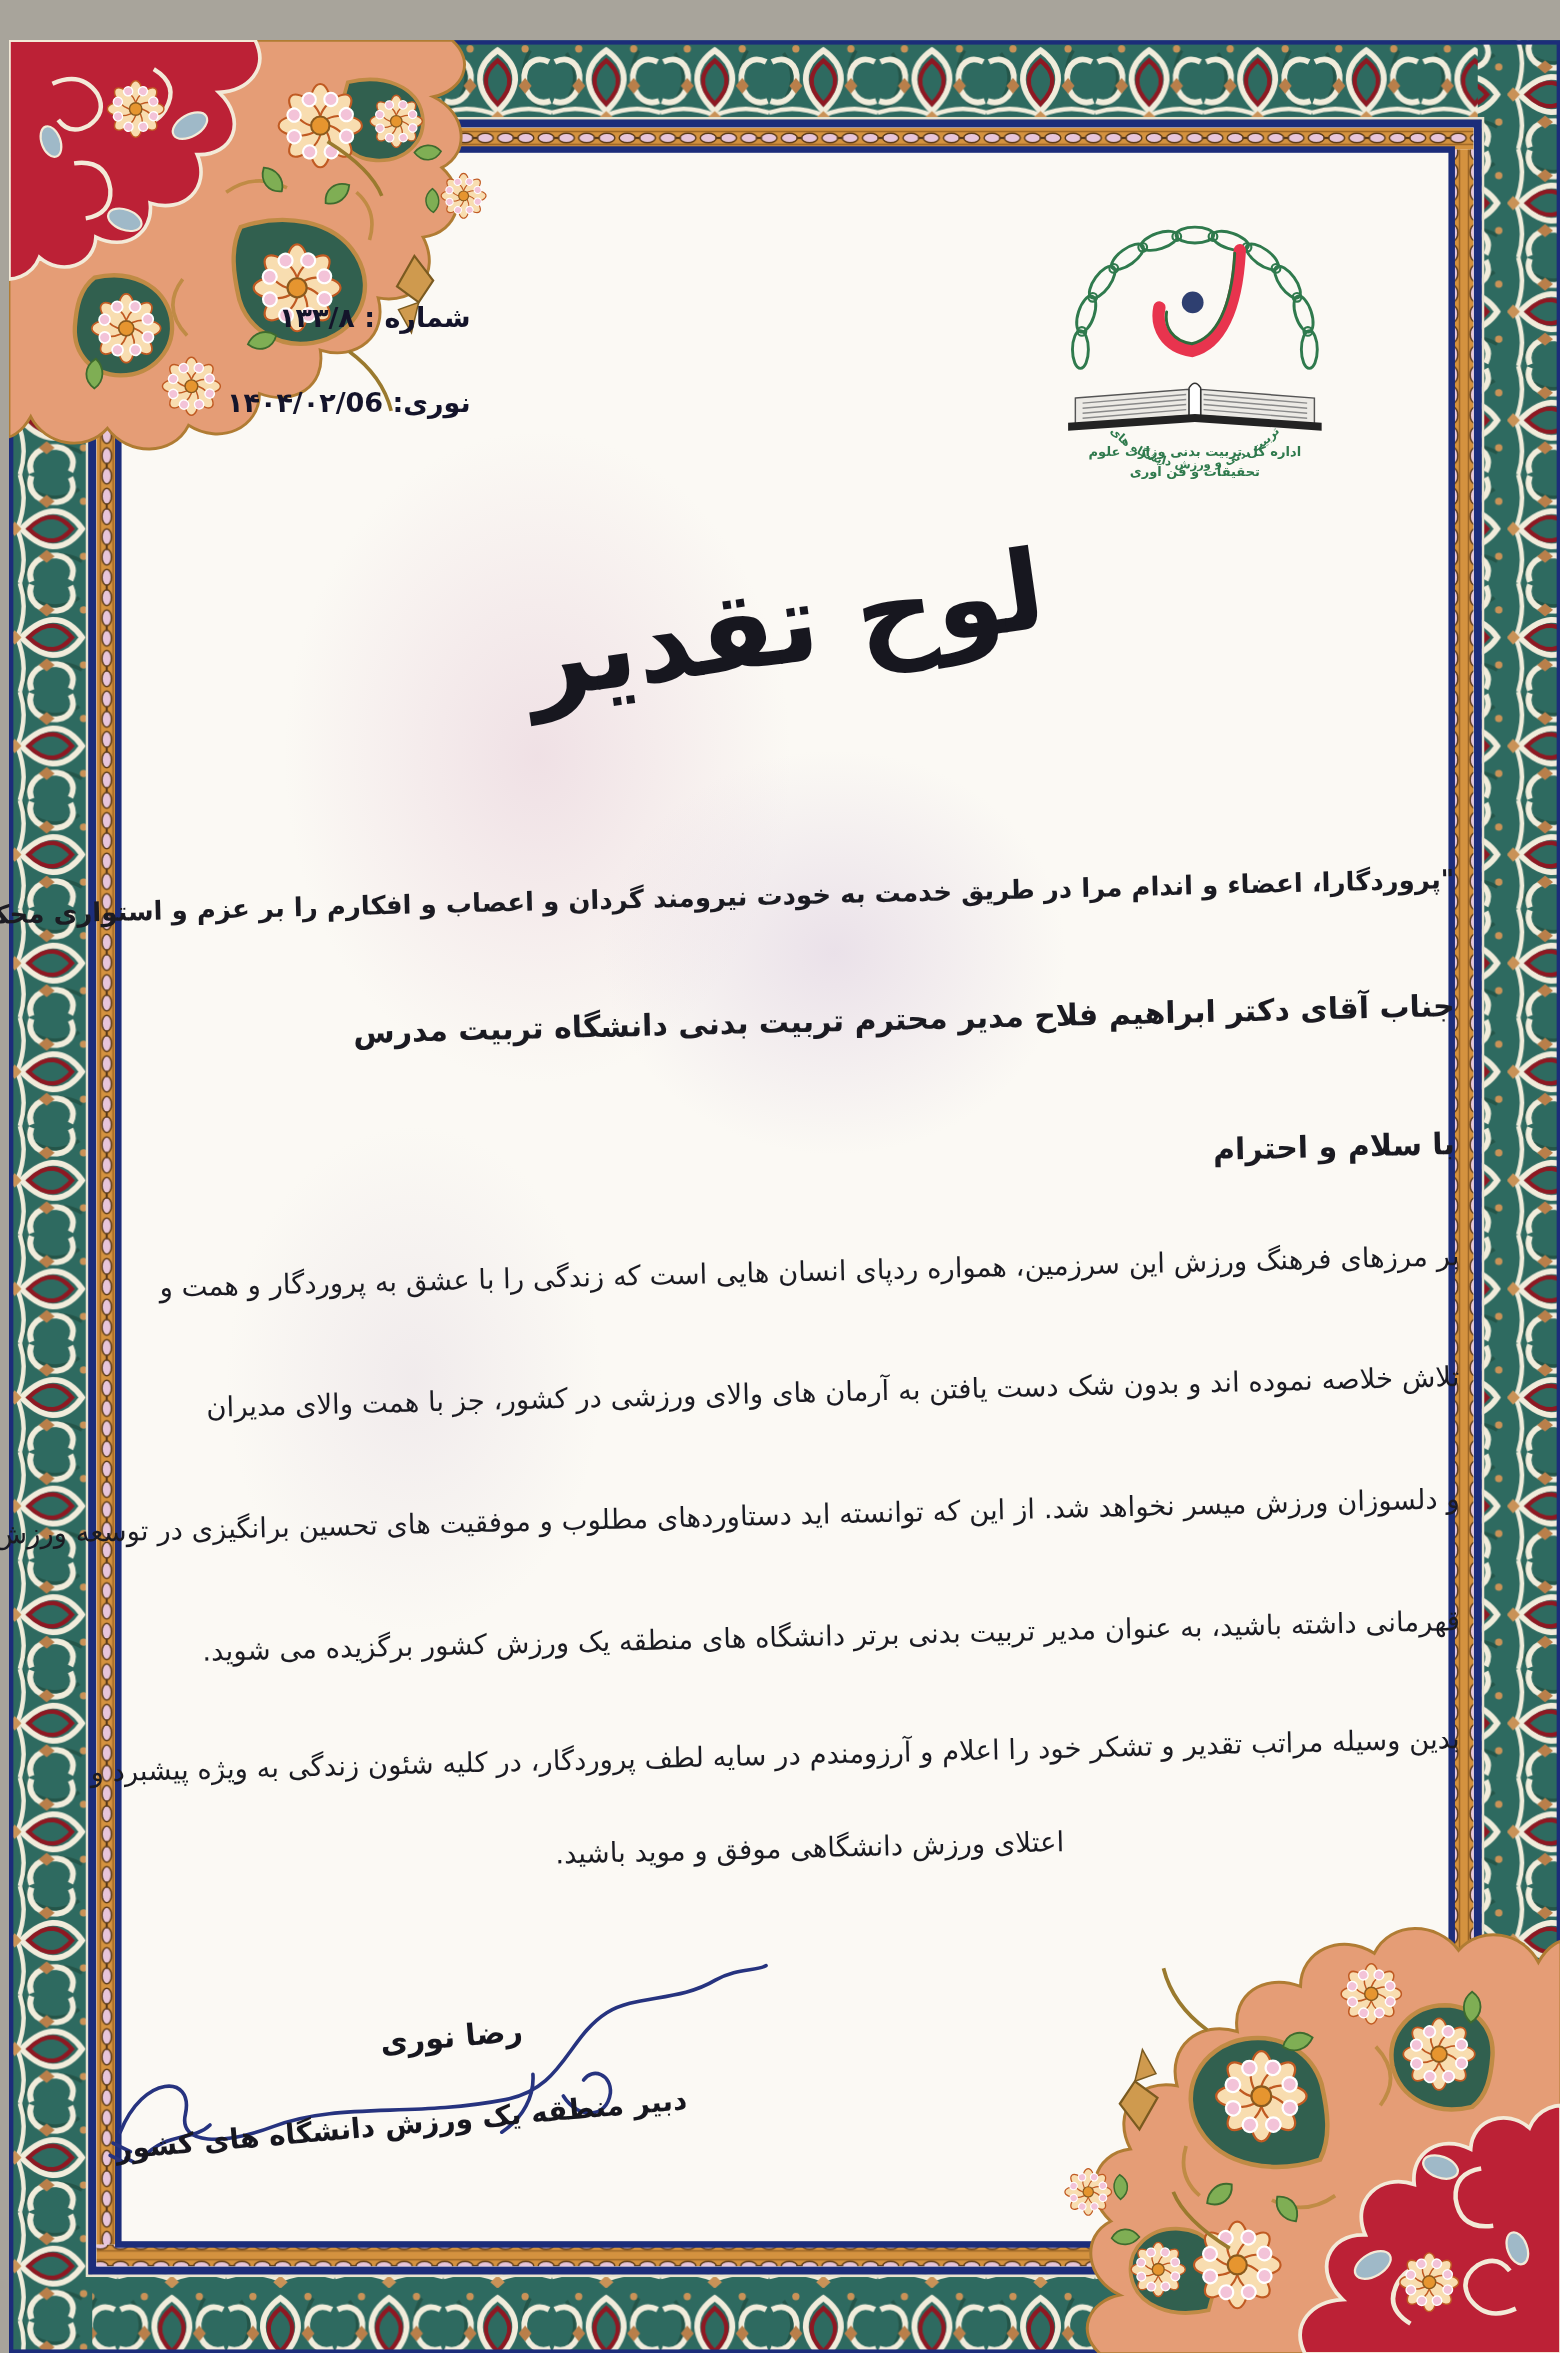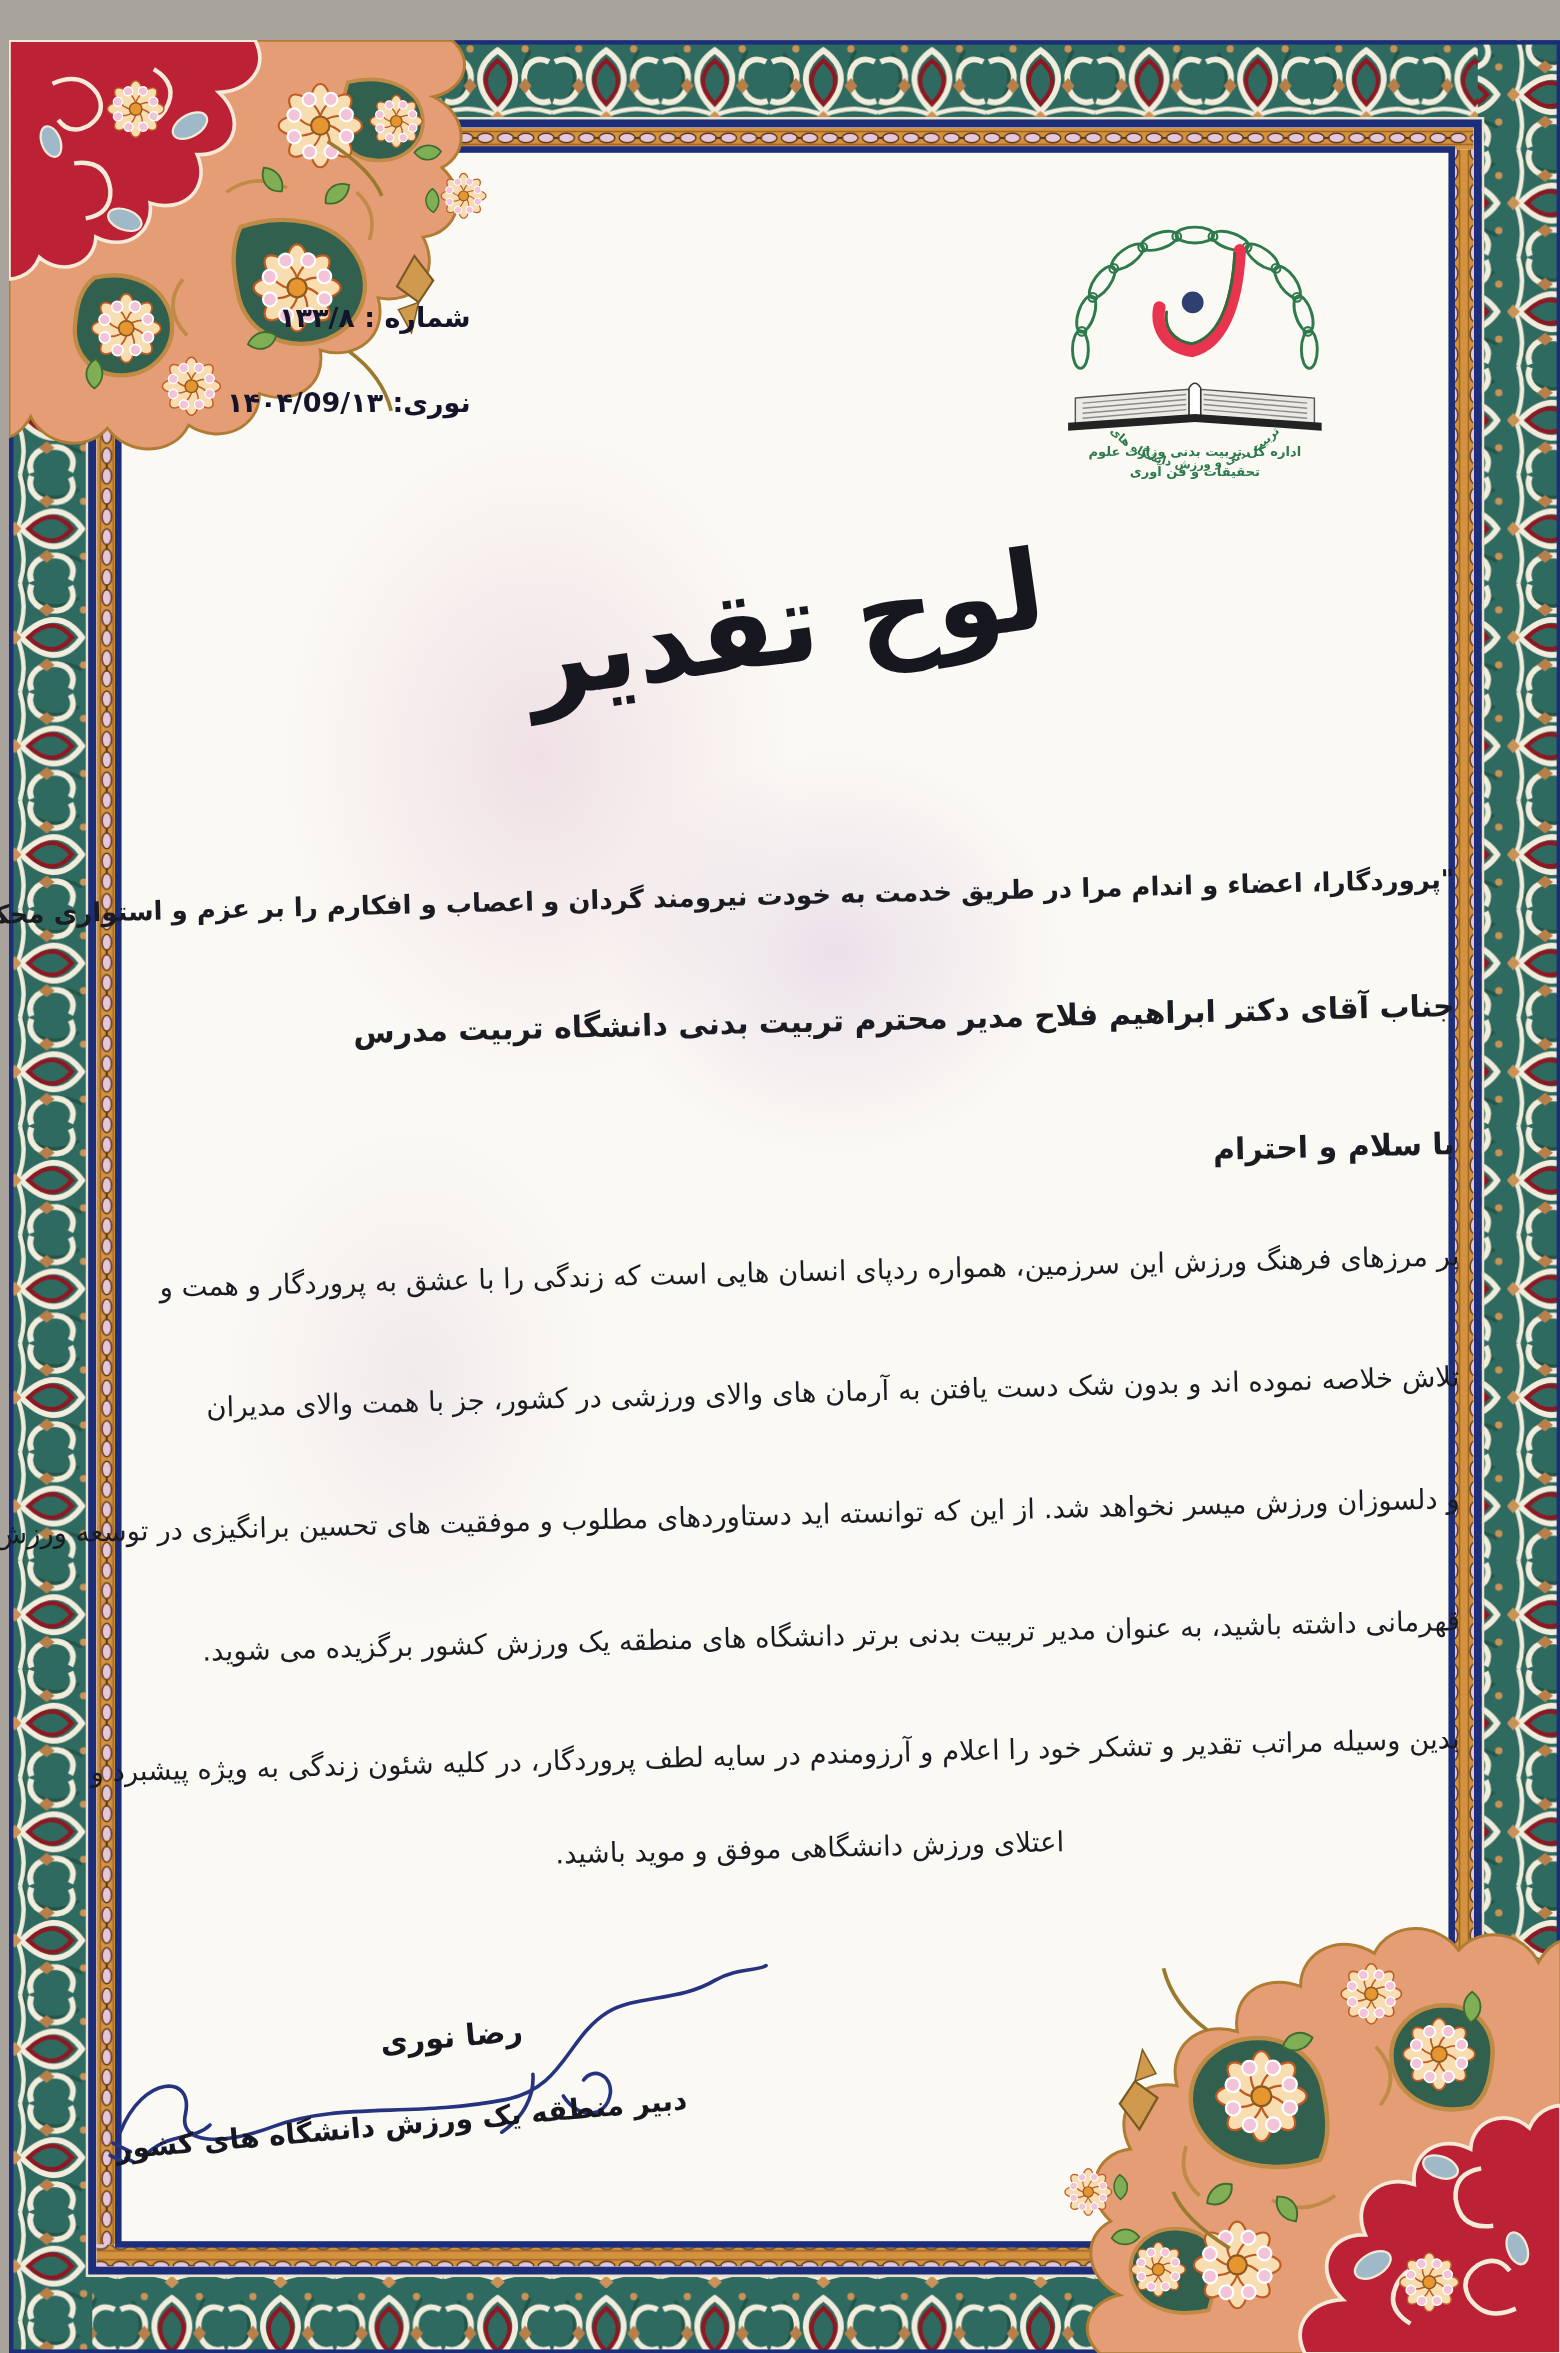--- a/index.html
+++ b/index.html
@@ -194,21 +194,21 @@
     <div class="smudge sm2"></div>
     <div class="smudge sm3"></div>
 
     <div class="meta">
       <p class="mline">
         <span>شماره :</span>
         <span>۱۳۳/۸</span>
       </p>
       <p class="mline">
         <span>نوری:</span>
-        <span>۱۴۰۴/09/۱۳</span>
+        <span>۱۴۰۴/۰۲/06</span>
       </p>
     </div>
 
     <svg class="logo-svg" viewBox="0 0 410 450" xmlns="http://www.w3.org/2000/svg">
       <g stroke="#2f7a4d" fill="none">
         <ellipse cx="358" cy="205" rx="26" ry="11" stroke-width="4" transform="rotate(90 358 205)"></ellipse>
         <ellipse cx="350" cy="156" rx="26" ry="11" stroke-width="4" transform="rotate(72 350 156)"></ellipse>
         <ellipse cx="328" cy="112" rx="26" ry="11" stroke-width="4" transform="rotate(54 328 112)"></ellipse>
         <ellipse cx="293" cy="77" rx="26" ry="11" stroke-width="4" transform="rotate(36 293 77)"></ellipse>
         <ellipse cx="249" cy="55" rx="26" ry="11" stroke-width="4" transform="rotate(18 249 55)"></ellipse>

